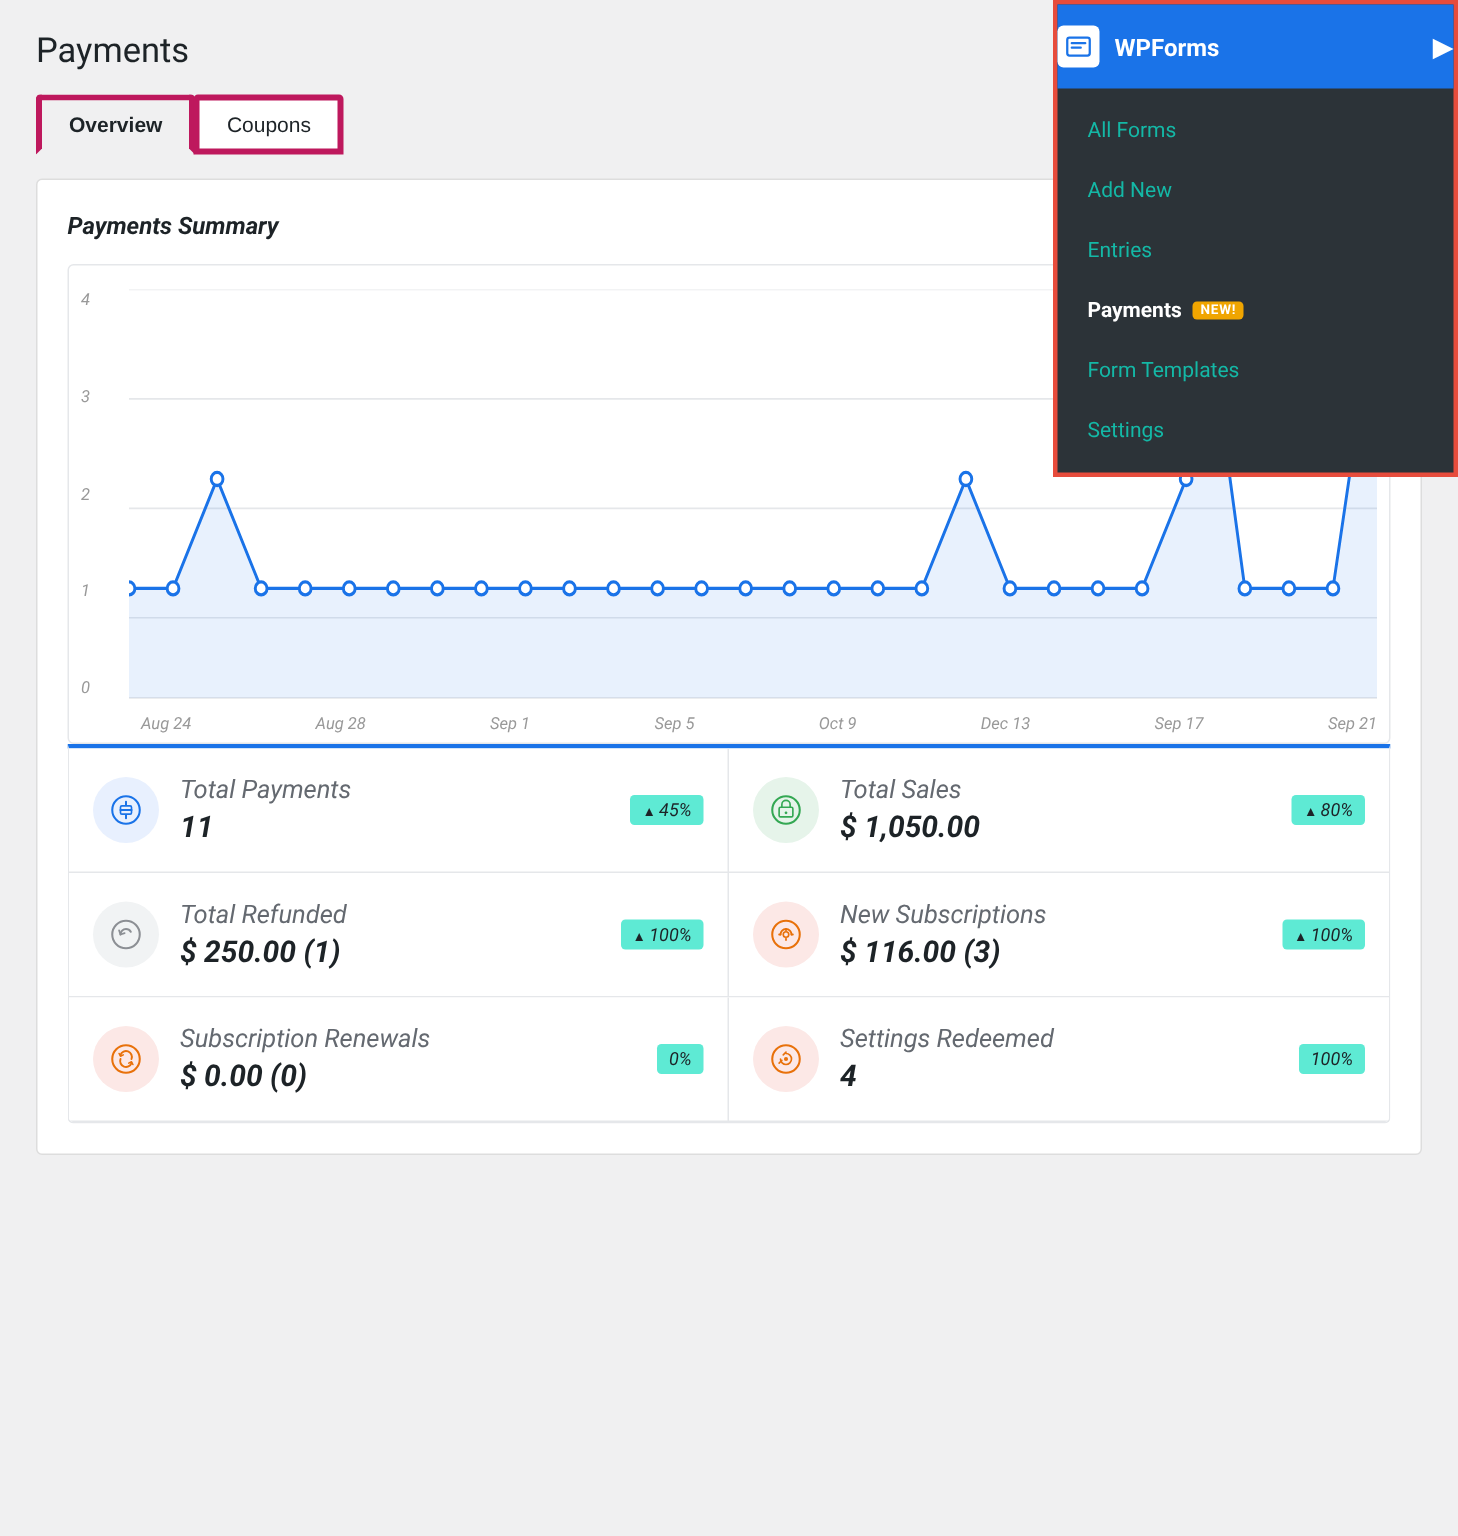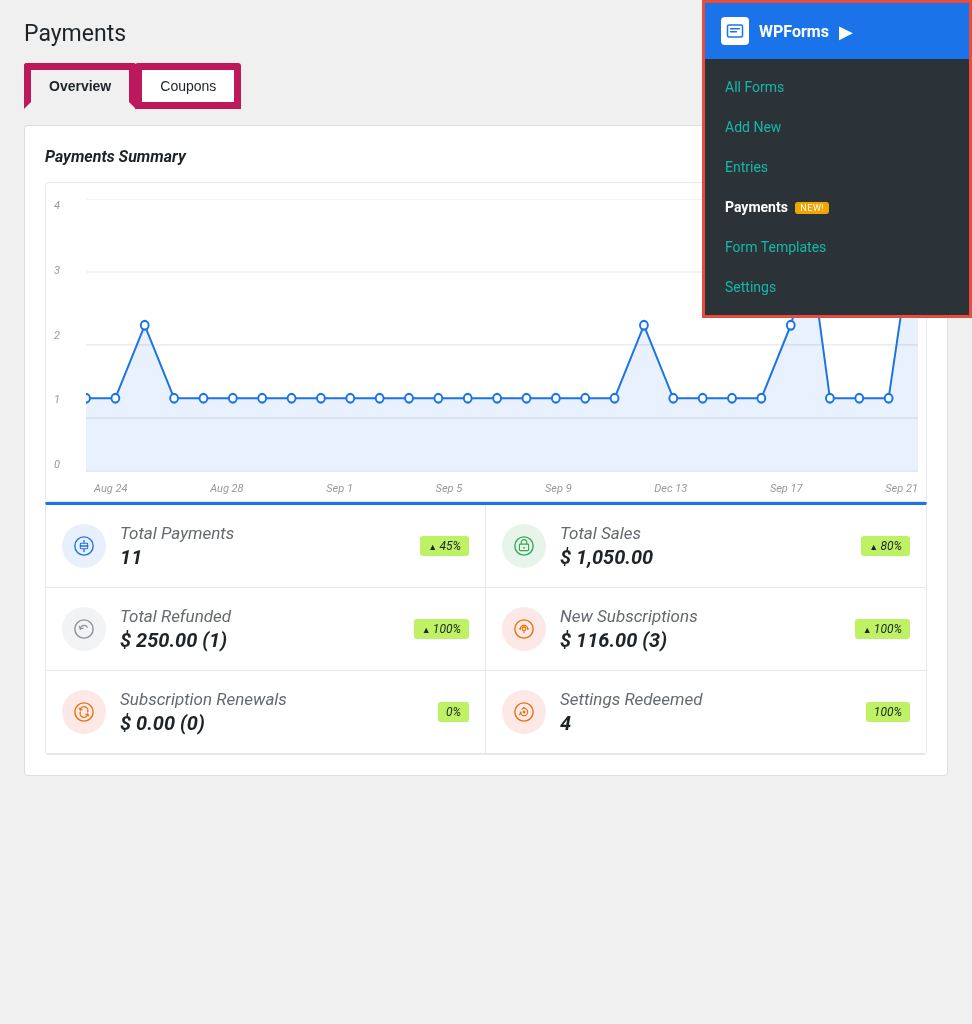--- a/index.html
+++ b/index.html
@@ -25,21 +25,21 @@
 
     .tabs-bar {
       display: flex;
       gap: 0;
       margin-bottom: 16px;
     }
 
     .tab {
       padding: 8px 18px;
       background: #fff;
-      border: 7px solid #be185d;
+      border: 4px solid #be185d;
       font-size: 14px;
       color: #1d2327;
       cursor: pointer;
       border-radius: 3px 3px 0 0;
       margin-right: -1px;
     }
 
     .tab.active {
       background: #f0f0f1;
       border-bottom-color: #f0f0f1;
@@ -189,21 +189,21 @@
       margin-bottom: 2px;
     }
 
     .stat-value {
       font-size: 20px;
       font-weight: 700;
       color: #1d2327;
     }
 
     .stat-badge {
-      background: #bef264;
+      background: #5eead4;
       border-radius: 3px;
       padding: 3px 8px;
       font-size: 12px;
       color: #1d2327;
       white-space: nowrap;
     }
 
     .stat-badge-up::before {
       content: '▲ ';
       font-size: 9px;
@@ -217,22 +217,23 @@
       width: 270px;
       background: #2c3338;
       border: 3px solid #e74c3c;
       z-index: 100;
     }
 
     .wpforms-menu-header {
       display: flex;
       align-items: center;
       background: #1a73e8;
-      padding: 14px 16px;
+      padding: 14px 0;
       gap: 10px;
+      justify-content: space-between;
     }
 
     .wpforms-menu-header-left {
       display: flex;
       align-items: center;
       gap: 10px;
     }
 
     .wpforms-logo-icon {
       width: 28px;
@@ -272,21 +273,21 @@
     .wpforms-menu-item.active {
       color: #fff;
       font-weight: 700;
     }
 
     .new-badge {
       display: inline-block;
       background: #f0a500;
       color: #fff;
       font-size: 9px;
-      font-weight: 400;
+      font-weight: 700;
       padding: 1px 5px;
       border-radius: 3px;
       margin-left: 4px;
       vertical-align: middle;
       letter-spacing: 0.5px;
     }
 
     .chart-area-fill {
       fill: rgba(26, 115, 232, 0.1);
     }
@@ -381,21 +382,21 @@
         <circle class="chart-dot" cx="790" cy="183" r="4"></circle>
         <circle class="chart-dot" cx="820" cy="183" r="4"></circle>
         <circle class="chart-dot" cx="850" cy="0" r="4"></circle>
       </svg>
 
       <div class="chart-x-labels">
         <span>Aug 24</span>
         <span>Aug 28</span>
         <span>Sep 1</span>
         <span>Sep 5</span>
-        <span>Sep 9</span>
+        <span>Oct 9</span>
         <span>Dec 13</span>
         <span>Sep 17</span>
         <span>Sep 21</span>
       </div>
     </div>
 
     <div class="stats-grid">
 
       <div class="stat-cell">
         <div class="stat-icon-wrap stat-icon-blue">

